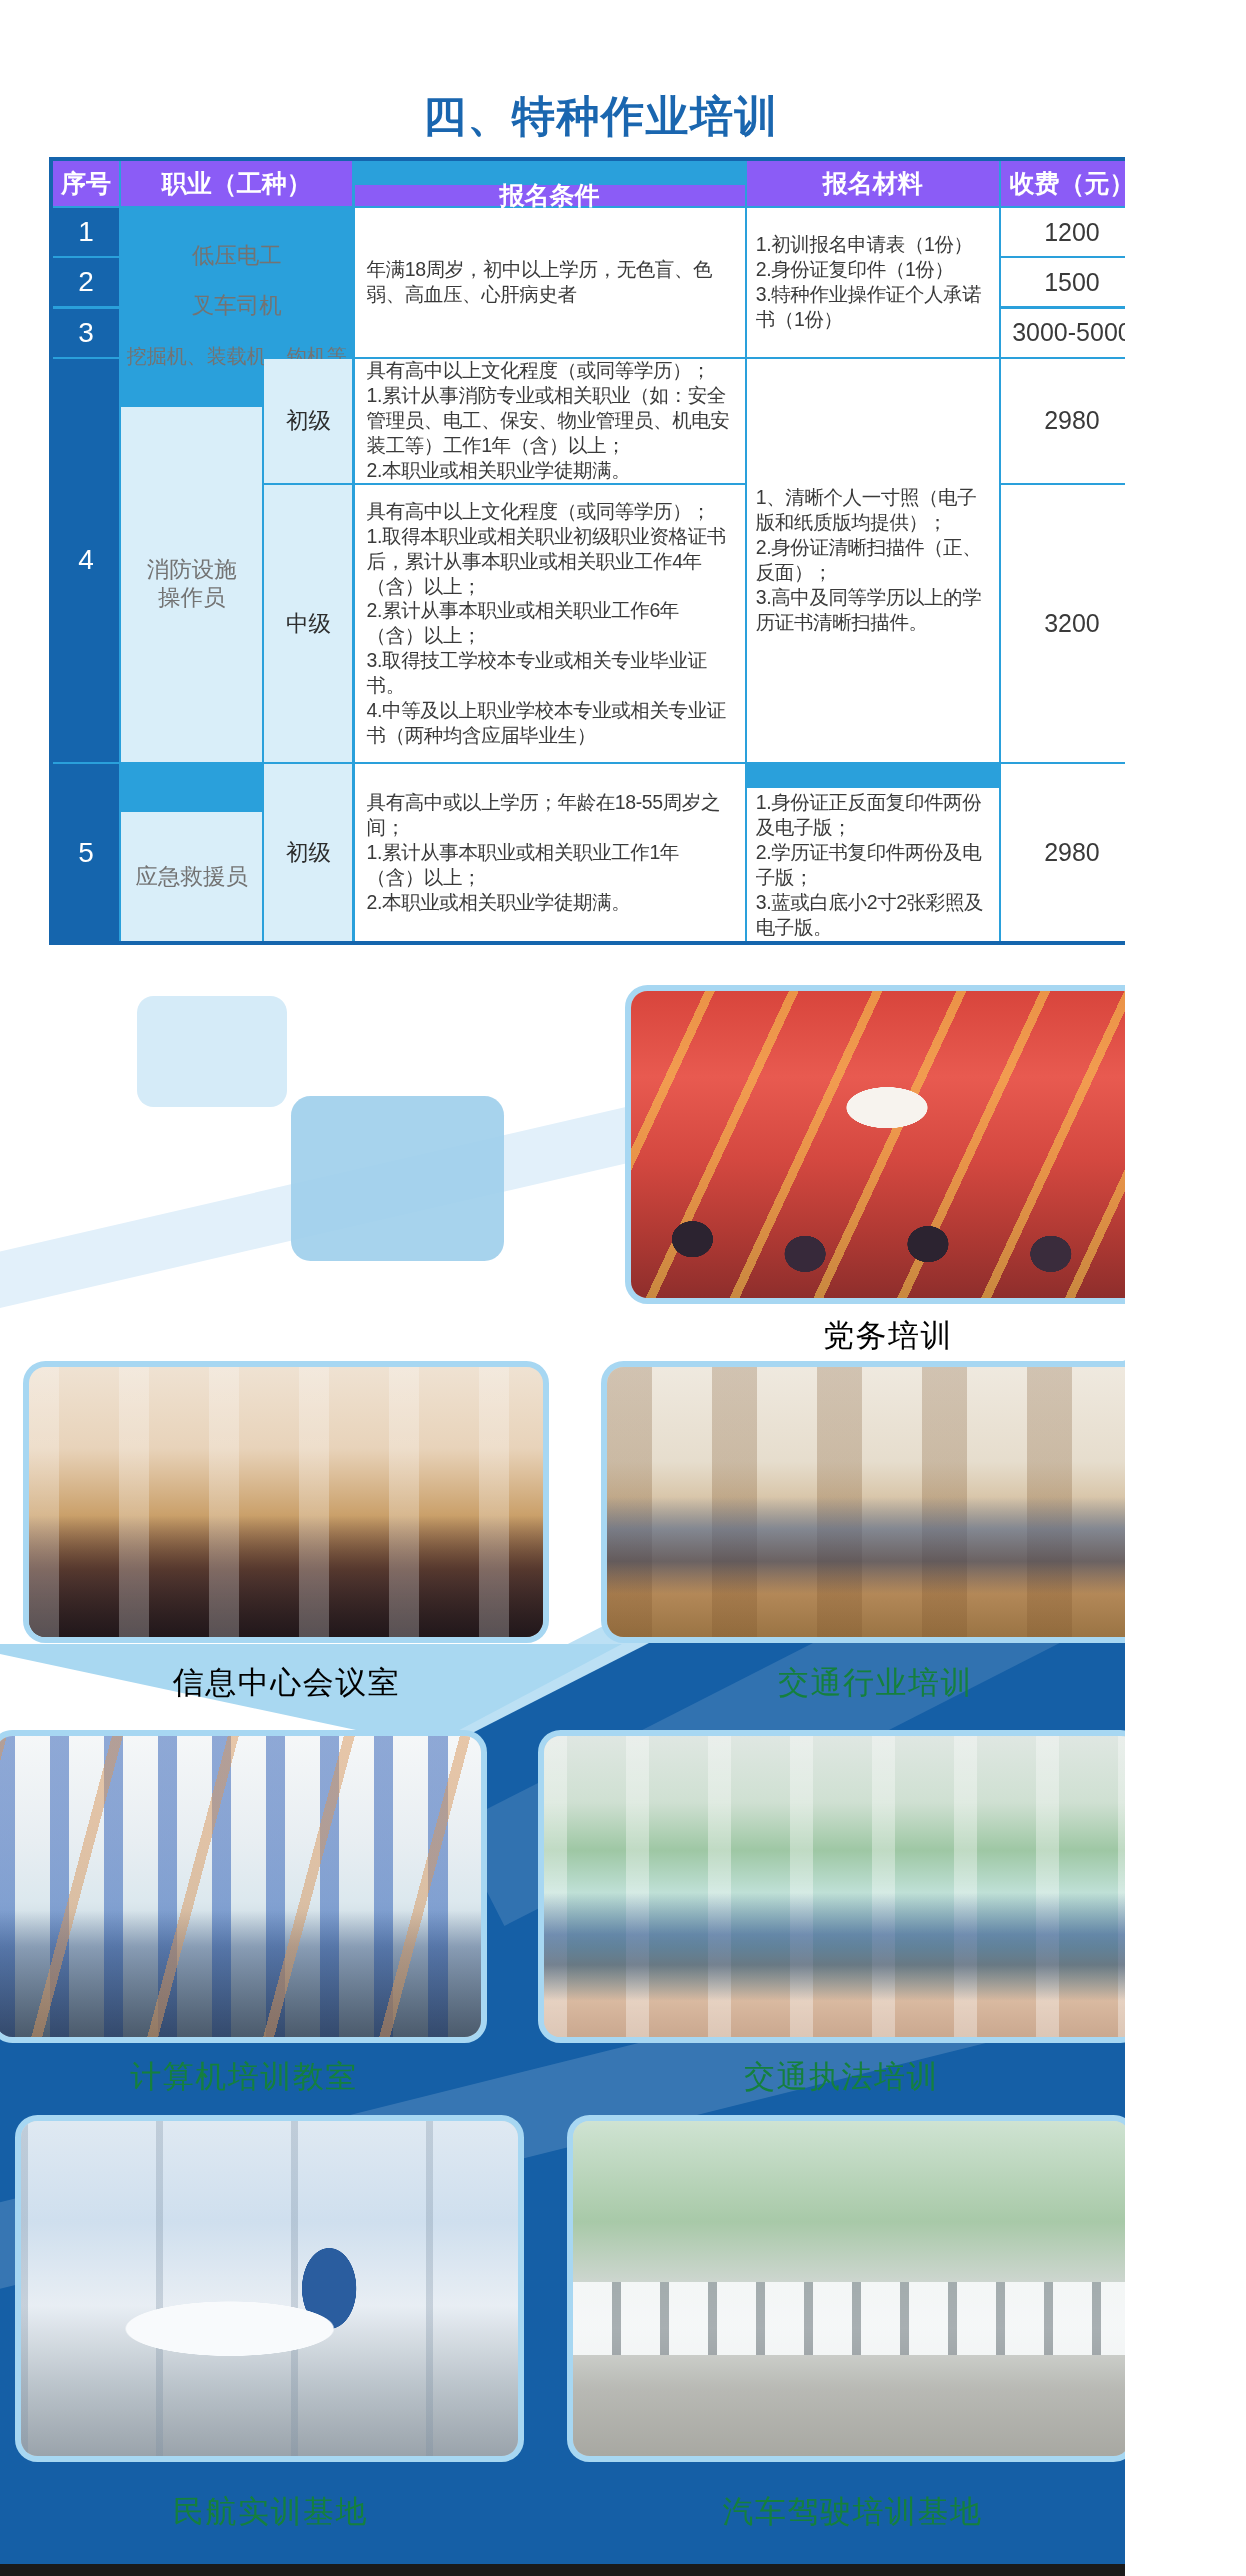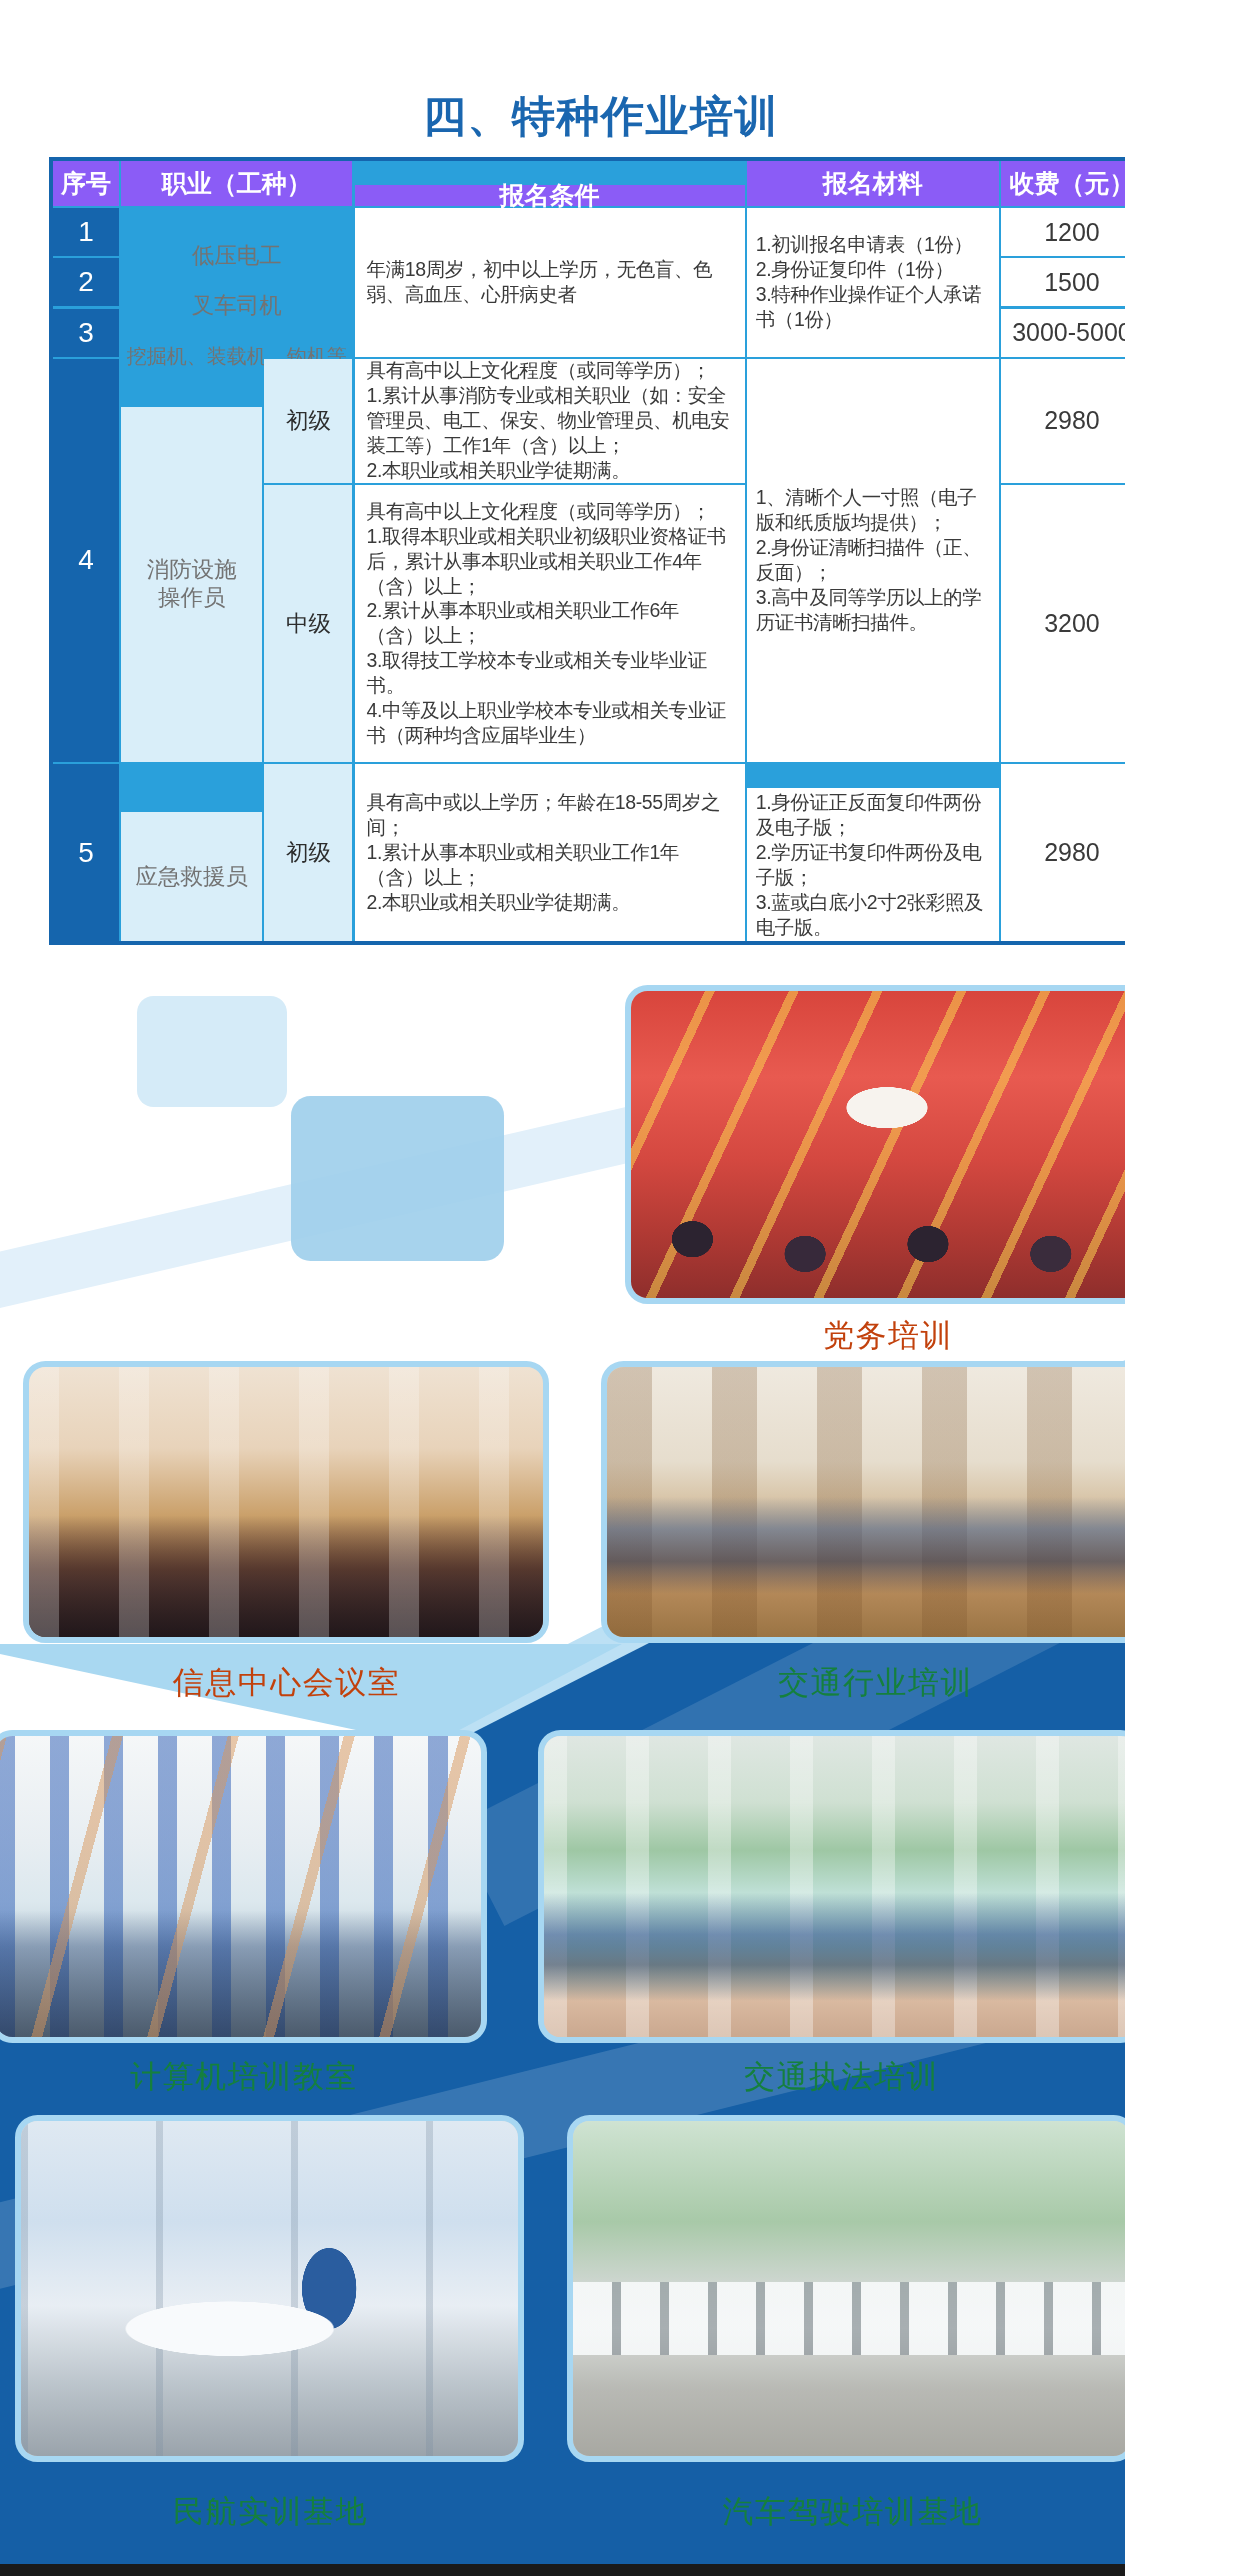--- a/index.html
+++ b/index.html
@@ -79,21 +79,21 @@
   .ph6 .l1{background:linear-gradient(180deg,#dfe9f2 0%,#cfdfee 30%,#e8eef4 55%,#b9c2c9 80%,#9aa3ab 100%);}
   .ph6 .l2{background:radial-gradient(172px 45px at 42% 62%,#f8fafc 0 60%,transparent 61%),
             radial-gradient(45px 67px at 62% 50%,#2a5d9f 0 60%,transparent 61%),
             repeating-linear-gradient(90deg,rgba(120,140,160,0.3) 0 7.5px,transparent 7.5px 135px);}
 
   .ph7 .l1{background:linear-gradient(180deg,#cfe3d2 0%,#a8c9a8 30%,#cdd6cf 48%,#d8dcd8 62%,#b8b9b4 80%,#a8a8a2 100%);}
   .ph7 .l2{background:repeating-linear-gradient(90deg,rgba(250,252,253,0.85) 0 39px,rgba(120,130,140,0.5) 39px 48px),
             linear-gradient(180deg,transparent 0 48%,rgba(255,255,255,0) 48%);top:48%;height:22%;bottom:auto;}
 
   .caption{position:absolute;z-index:11;text-align:center;font-size:31px;font-weight:500;letter-spacing:1.5px;}
-  .caption.dark{color:#c2410c;}
+  .caption.dark{color:#000000;}
   .caption.light{color:#15803d;}
 </style>
 </head>
 <body>
 
 <div id="page">
 
   <div class="pale-stripe"></div>
   <div class="decor-sq-light"></div>
   <div class="decor-sq-med"></div>

